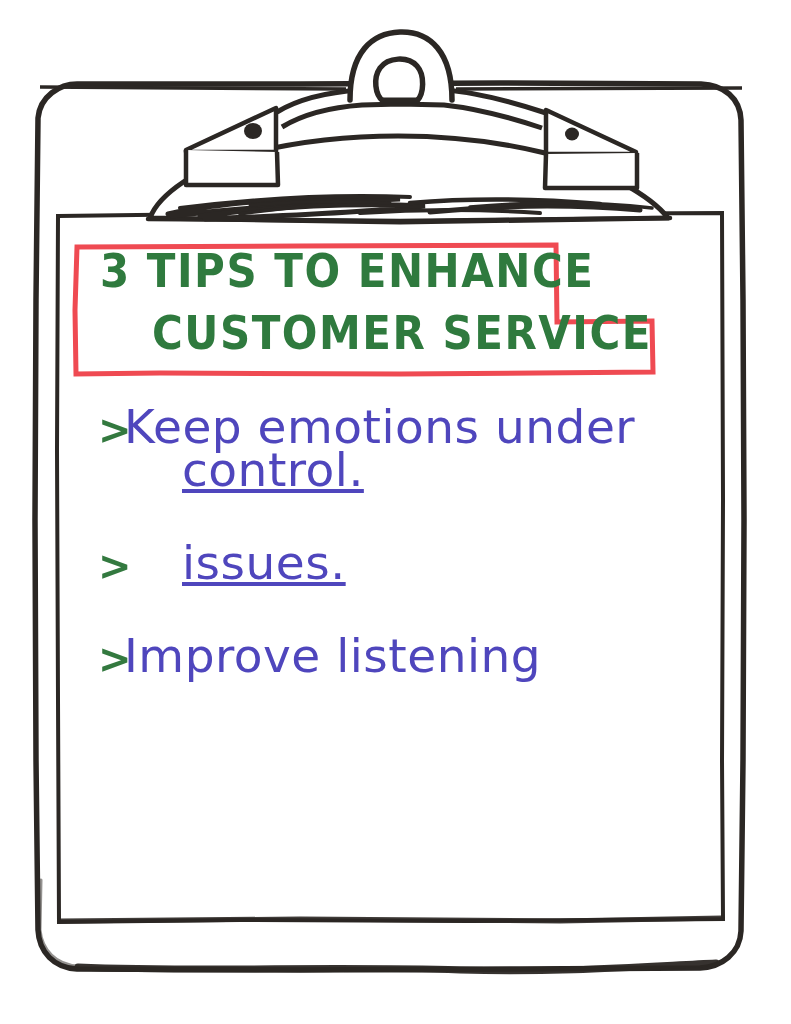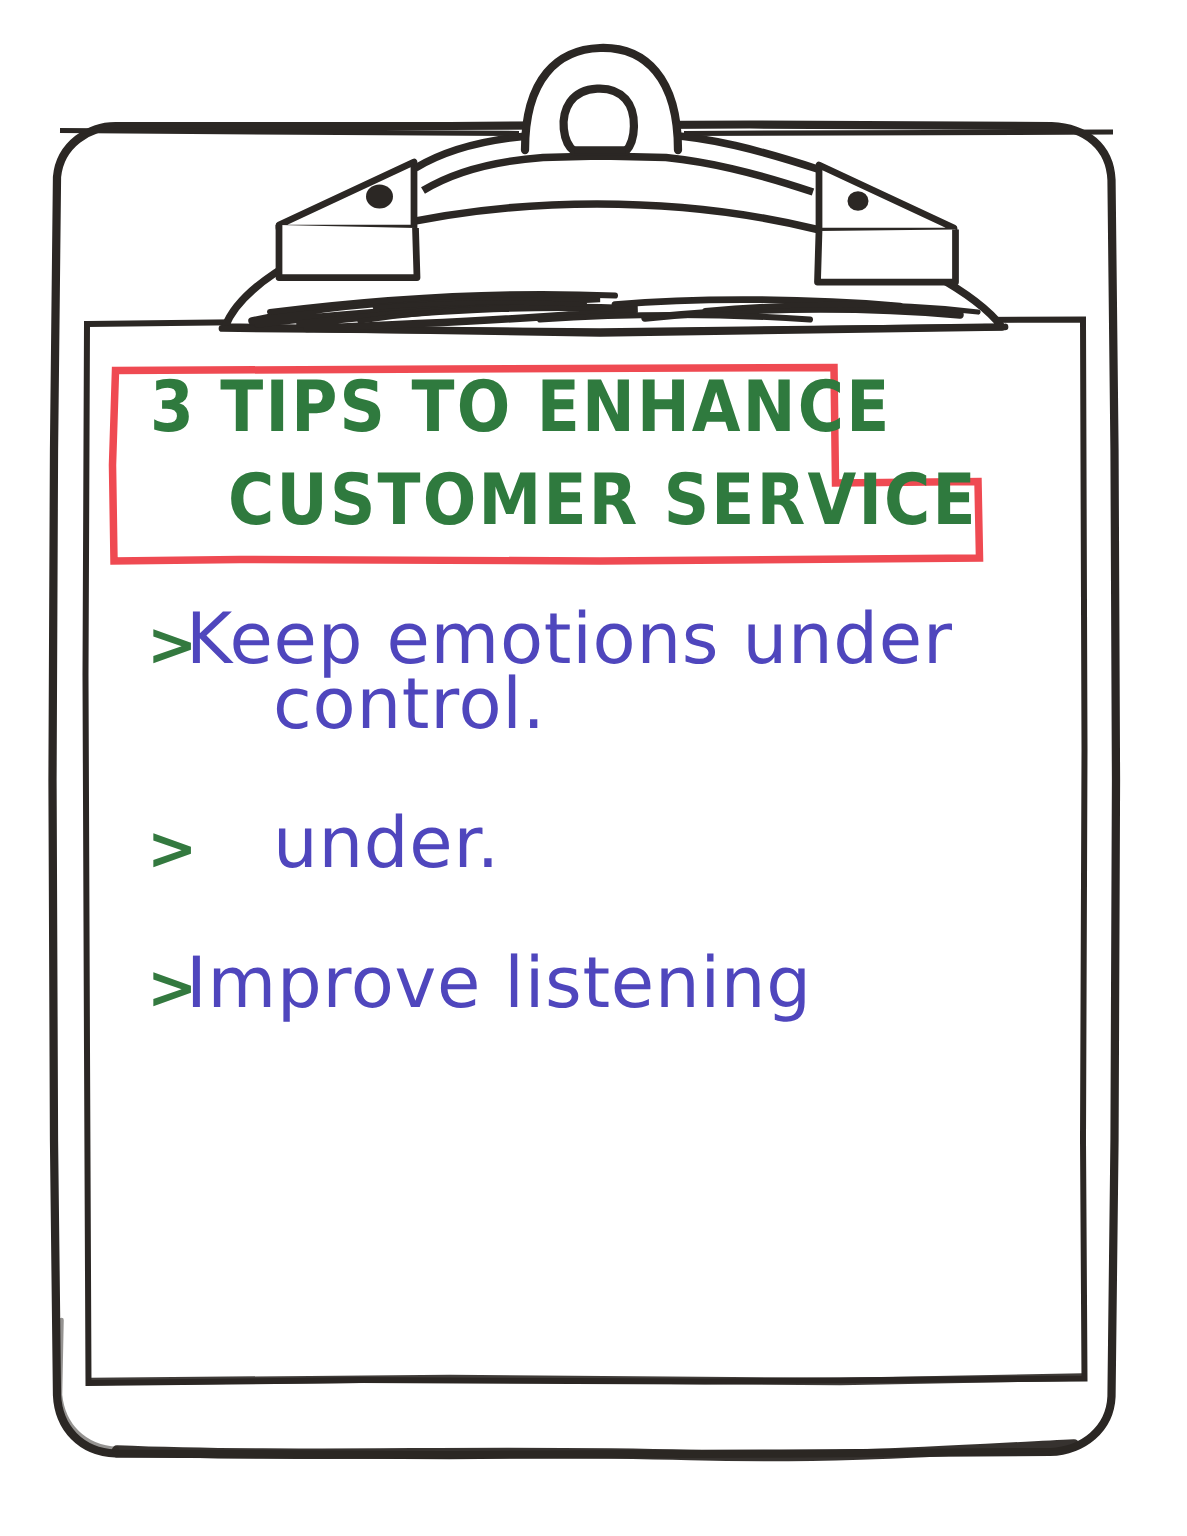--- a/index.html
+++ b/index.html
@@ -96,21 +96,21 @@
     display: block;
     margin-left: 26px;
     font-family: "DejaVu Sans", sans-serif;
     font-size: 47px;
     line-height: 0.96;
     color: #4f46bd;
     letter-spacing: 0.5px;
   }
 
   .bullet-text .l1 { display: block; }
-  .bullet-text .l2 { display: block; padding-left: 58px; margin-top: -2px; }
+  .bullet-text .l2 { display: block; padding-left: 58px; margin-top: -2px; text-decoration: underline; }
 
   .b1 { top: 0px; }
   .b2 { top: 44px; }
   .b3 { top: 86px; }
 </style>
 </head>
 <body>
 
 <div id="scene">
 
@@ -247,21 +247,21 @@
         <span class="bullet-marker">&gt;</span>
         <span class="bullet-text">
           <span class="l1">Keep emotions under</span>
           <span class="l2">control.</span>
         </span>
       </div>
 
       <div class="bullet b2">
         <span class="bullet-marker">&gt;</span>
         <span class="bullet-text">
-          <span class="l2">under.</span>
+          <span class="l2">issues.</span>
         </span>
       </div>
 
       <div class="bullet b3">
         <span class="bullet-marker">&gt;</span>
         <span class="bullet-text">
           <span class="l1">Improve listening</span>
         </span>
       </div>
 

